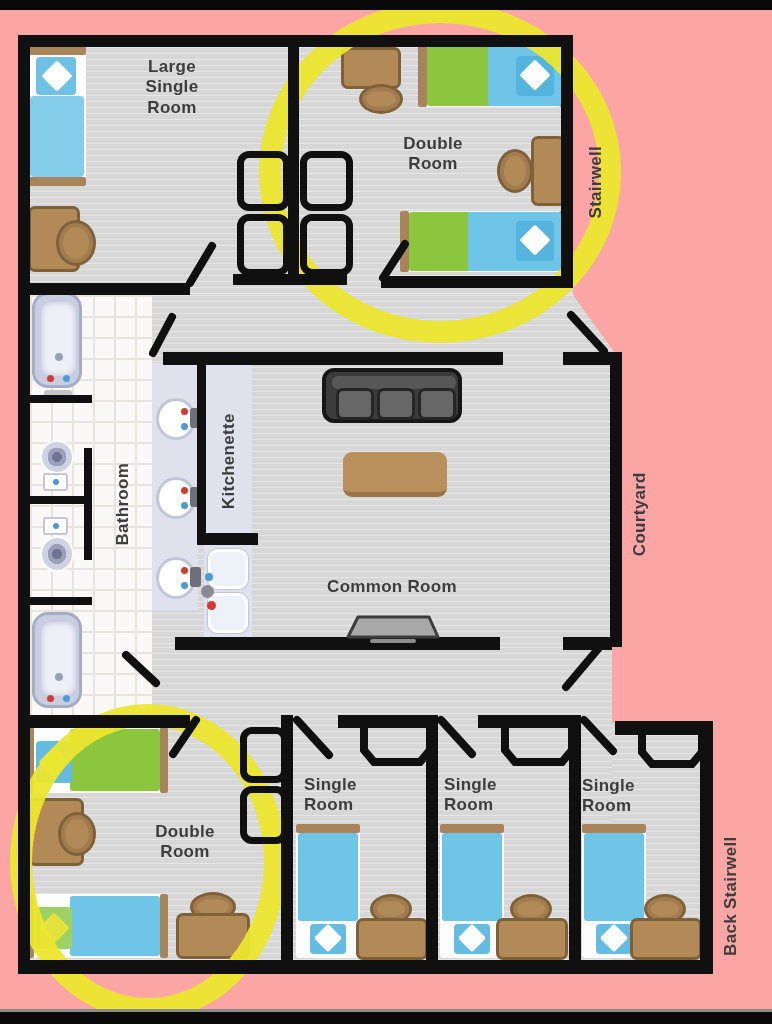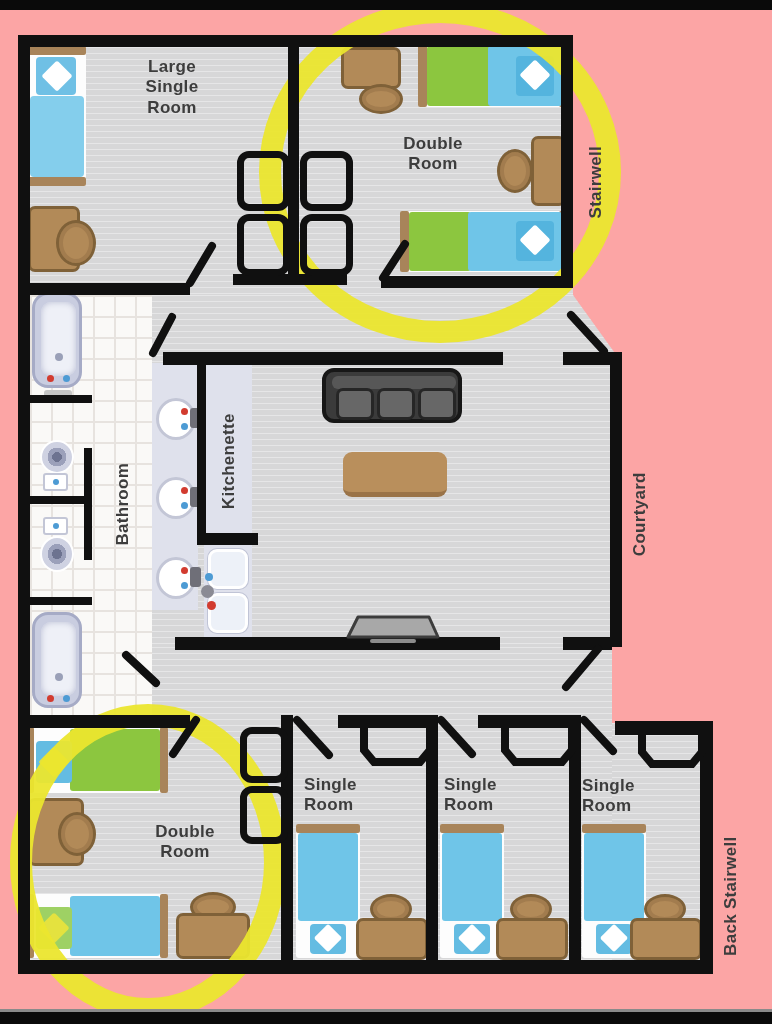--- a/index.html
+++ b/index.html
@@ -250,20 +250,21 @@
   </svg>
 
   <div class="lbl" style="left:112px;top:57px;width:120px;">Large
 Single
 Room</div>
   <div class="lbl" style="left:373px;top:134px;width:120px;">Double
 Room</div>
   <div class="lbl v" style="left:526px;top:172px;width:140px;">Stairwell</div>
   <div class="lbl v" style="left:53px;top:494px;width:140px;">Bathroom</div>
   <div class="lbl v" style="left:157px;top:451px;width:144px;">Kitchenette</div>
+  <div class="lbl" style="left:312px;top:577px;width:160px;">Common Room</div>
   <div class="lbl v" style="left:570px;top:504px;width:140px;">Courtyard</div>
   <div class="lbl" style="left:125px;top:822px;width:120px;">Double
 Room</div>
   <div class="lbl lbl-left" style="left:304px;top:775px;width:80px;">Single
 Room</div>
   <div class="lbl lbl-left" style="left:444px;top:775px;width:80px;">Single
 Room</div>
   <div class="lbl lbl-left" style="left:582px;top:776px;width:80px;">Single
 Room</div>
   <div class="lbl v" style="left:646px;top:886px;width:170px;">Back Stairwell</div>

